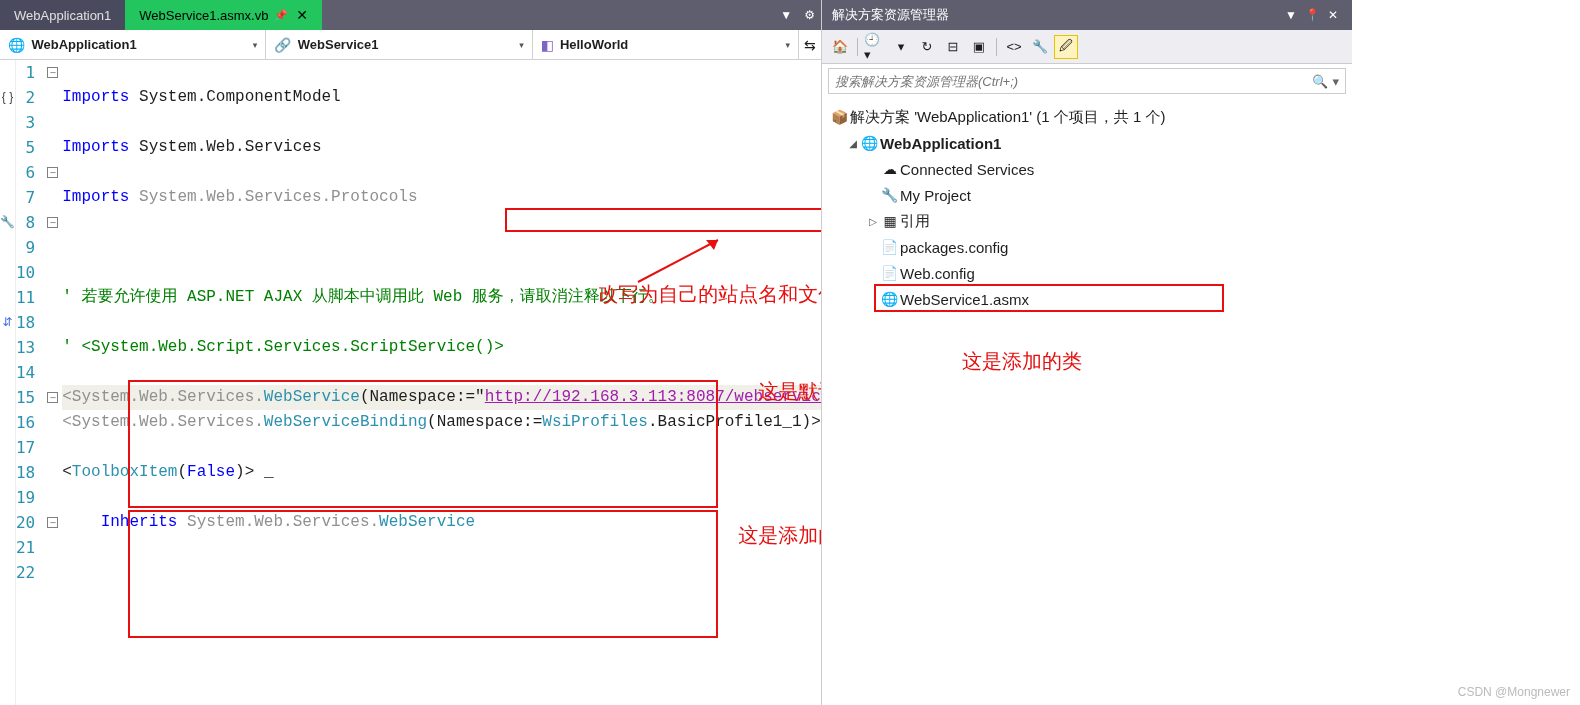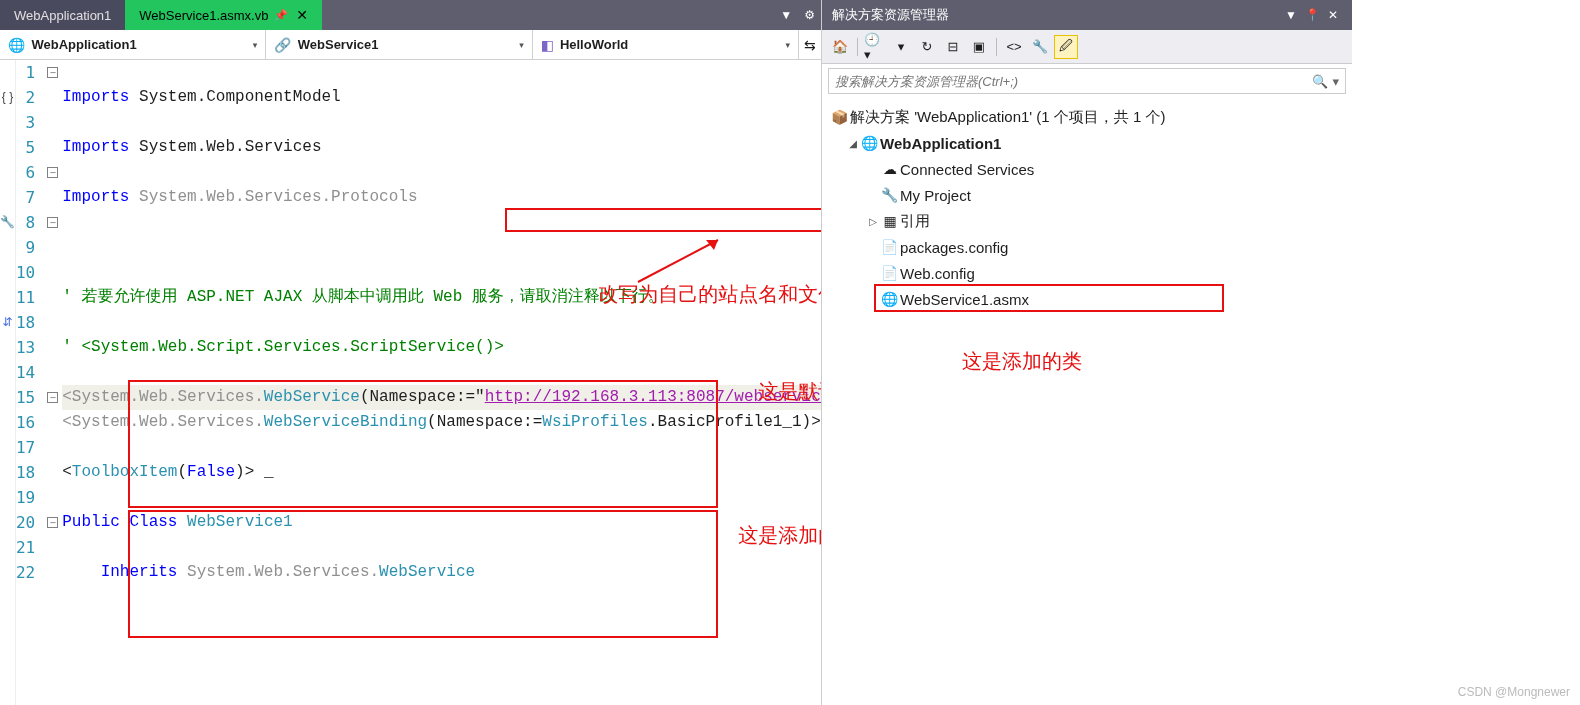--- a/index.html
+++ b/index.html
@@ -185,21 +185,20 @@
     <div class="code">
 <div><span class="kw">Imports</span> <span>System.ComponentModel</span></div>
 <div><span class="kw">Imports</span> <span>System.Web.Services</span></div>
 <div><span class="kw">Imports</span> <span class="dim">System.Web.Services.Protocols</span></div>
 <div>&nbsp;</div>
 <div><span class="cmt">' 若要允许使用 ASP.NET AJAX 从脚本中调用此 Web 服务，请取消注释以下行。</span></div>
 <div><span class="cmt">' &lt;System.Web.Script.Services.ScriptService()&gt;</span></div>
 <div class="line-hl"><span class="dim">&lt;System.Web.Services.</span><span class="type">WebService</span><span>(Namespace:=</span>"<span class="url">http://192.168.3.113:8087/webservice/</span>"<span>)&gt;</span></div>
 <div><span class="dim">&lt;System.Web.Services.</span><span class="type">WebServiceBinding</span><span>(Namespace:=</span><span class="type">WsiProfiles</span><span>.BasicProfile1_1)&gt; _</span></div>
 <div><span>&lt;</span><span class="type">ToolboxItem</span><span>(</span><span class="kw">False</span><span>)&gt; _</span></div>
-<div><span class="kw">Public</span> <span class="kw">Class</span> <span class="type">WebService1</span></div>
 <div>    <span class="kw">Inherits</span> <span class="dim">System.Web.Services.</span><span class="type">WebService</span></div>
 <div>&nbsp;</div>
 
 
 
 
 
 
 
 

